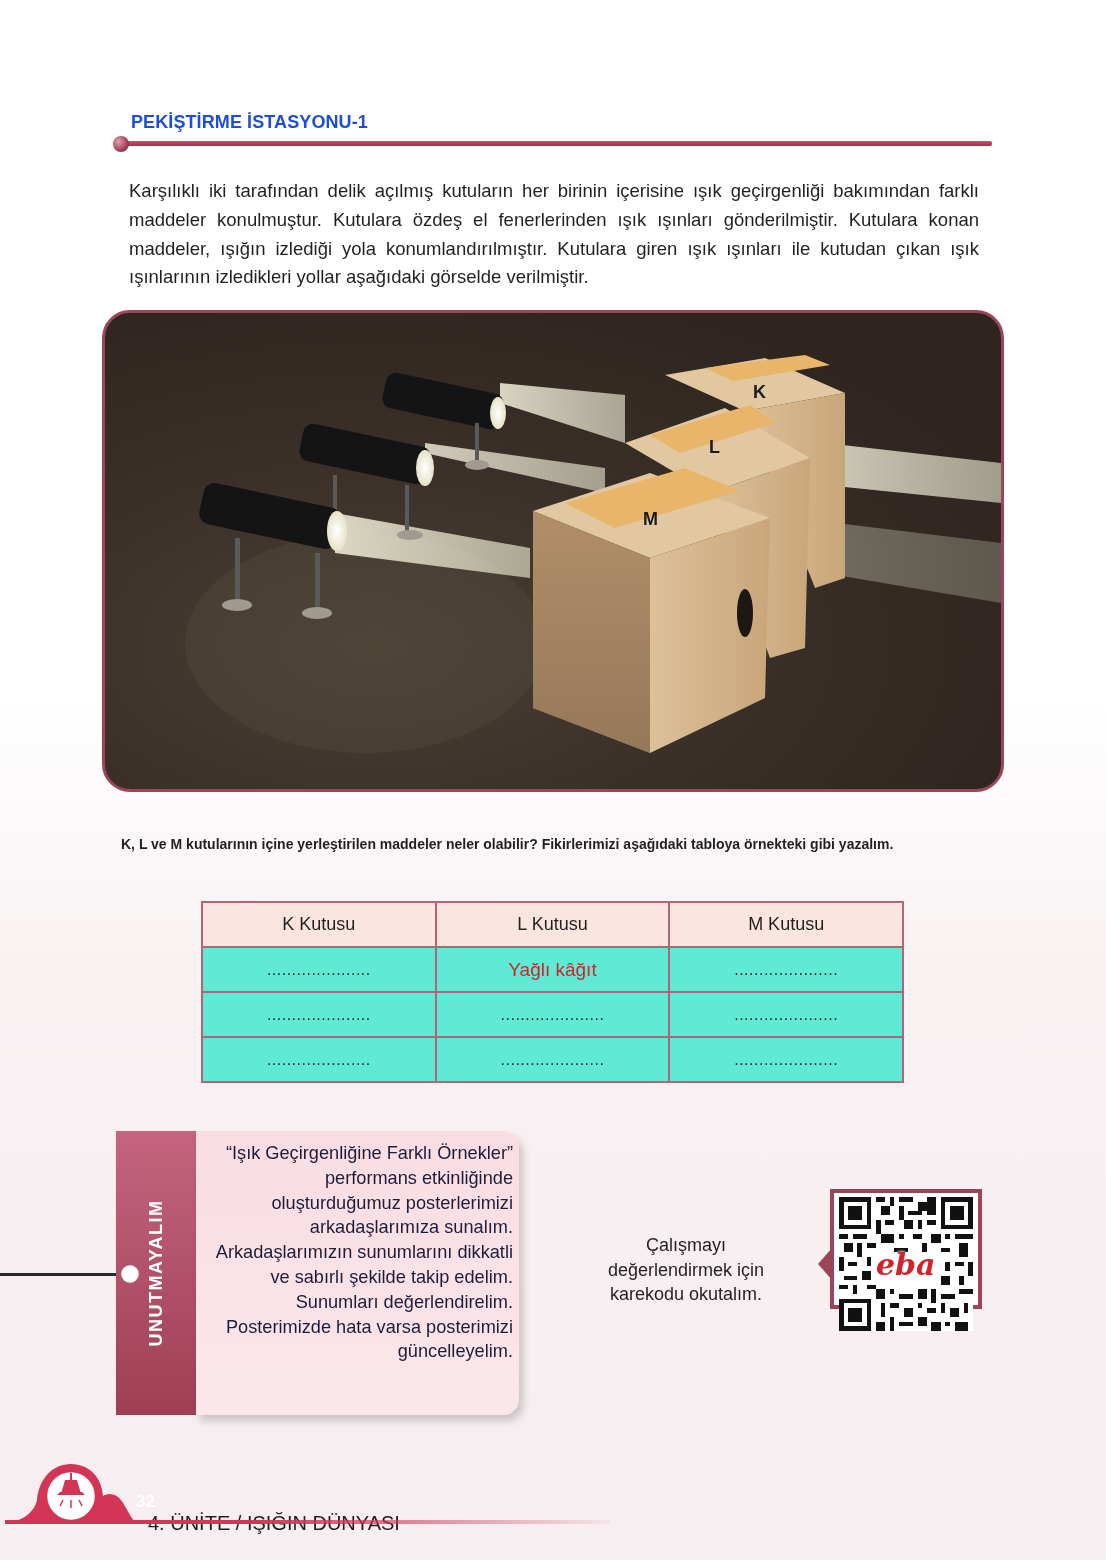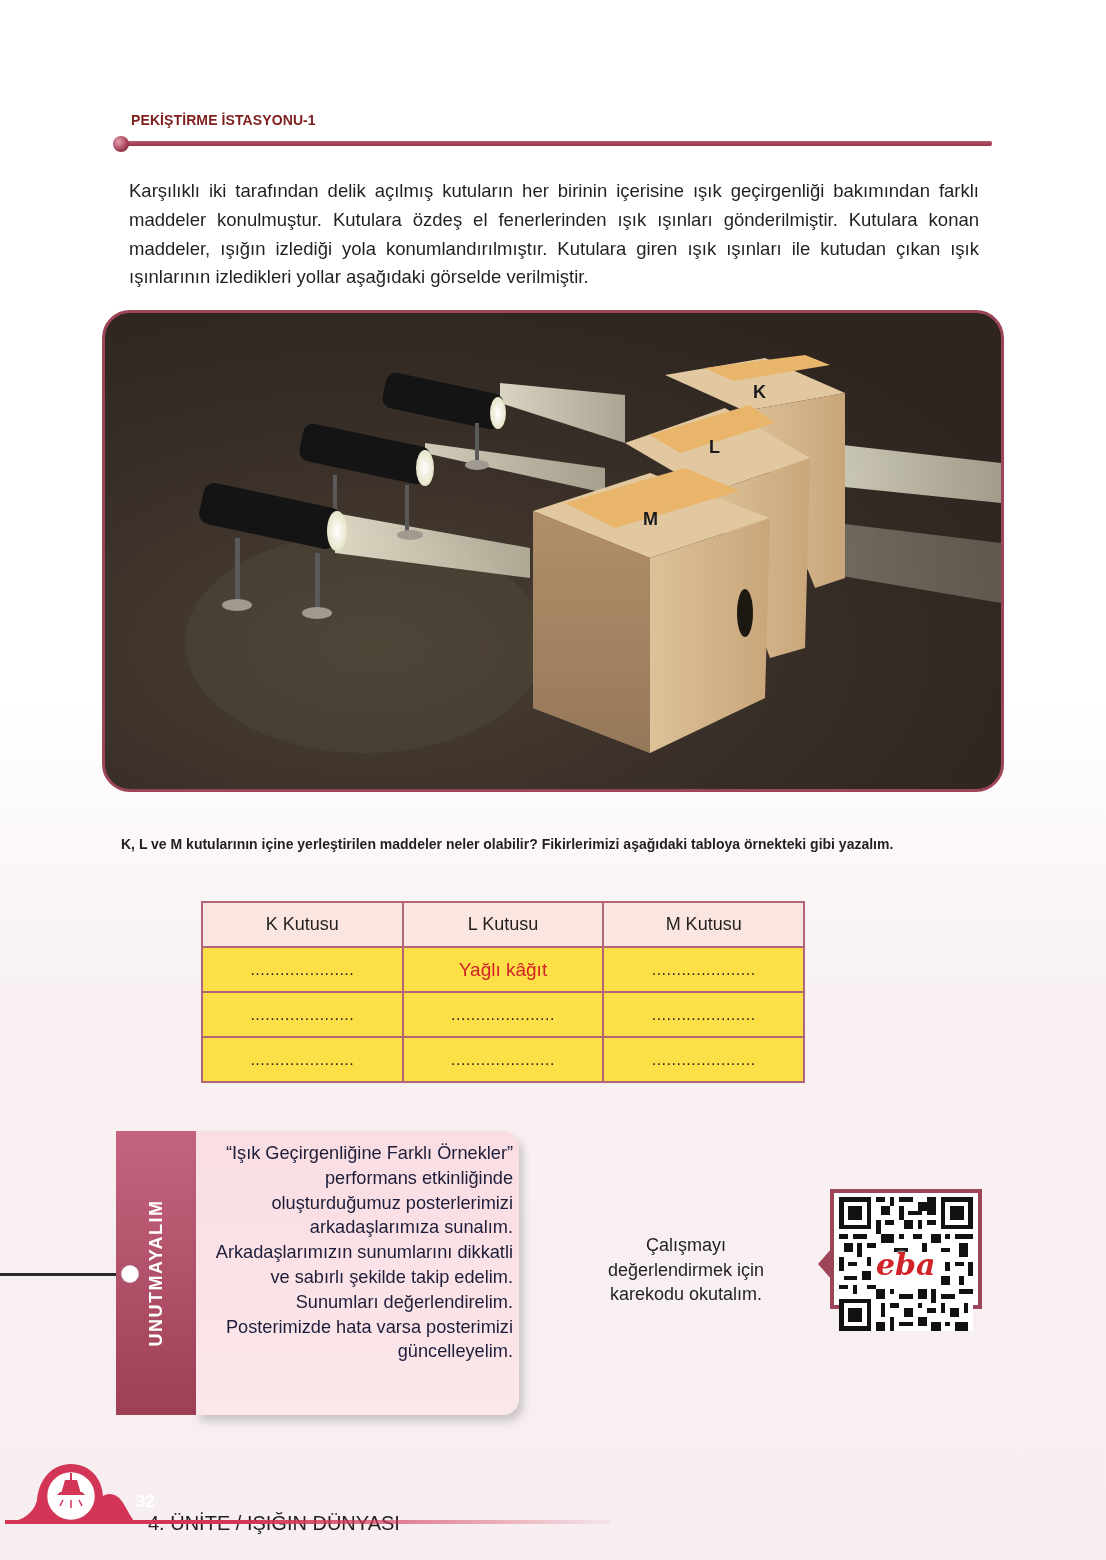--- a/index.html
+++ b/index.html
@@ -6,21 +6,21 @@
   html, body { width: 1106px; height: 1560px; }
   body {
     position: relative;
     overflow: hidden;
     font-family: "Liberation Sans", sans-serif;
     background: linear-gradient(to bottom, #ffffff 0px, #ffffff 700px, #f8f0f1 1000px, #f6eef0 1560px);
     color: #231f20;
   }
   .section-title {
     position: absolute; left: 131px; top: 112px;
-    font-size: 14px; font-weight: bold; color: #7f1d1d;
+    font-size: 18px; font-weight: bold; color: #1d4ed8;
     letter-spacing: 0.1px;
   }
   .title-rule {
     position: absolute; left: 120px; top: 141px; width: 872px; height: 5px;
     background: linear-gradient(to bottom, #b95a70, #93344a);
     border-radius: 2px;
   }
   .title-ball {
     position: absolute; left: 113px; top: 136px; width: 16px; height: 16px; border-radius: 50%;
     background: radial-gradient(circle at 35% 35%, #e4a0ae, #a23e55 60%, #6e1f33);
@@ -35,22 +35,22 @@
     position: absolute; left: 102px; top: 310px; width: 902px; height: 482px;
     border: 3px solid #9c4558; border-radius: 28px; overflow: hidden;
     background: radial-gradient(ellipse at 30% 70%, #4a4034 0%, #3a3029 40%, #2e2520 80%);
   }
   .photo-frame svg { position: absolute; left: 0; top: 0; }
   .question {
     position: absolute; left: 121px; top: 830px; width: 860px;
     font-size: 14px; font-weight: bold; line-height: 28px; color: #231f20;
   }
   table.answers {
-    position: absolute; left: 201px; top: 901px; width: 604px;
-    border-collapse: collapse; background: #fde047;
+    position: absolute; left: 201px; top: 901px; width: 703px;
+    border-collapse: collapse; background: #5eead4;
   }
   table.answers th, table.answers td {
     border: 2px solid #b36478; text-align: center; width: 234px;
   }
   table.answers th {
     background: #fbe5e0; height: 45px; font-size: 18px; font-weight: normal; color: #231f20;
   }
   table.answers td { height: 45px; font-size: 16px; color: #231f20; letter-spacing: 0.5px; }
   table.answers td.sample { color: #d2232a; font-size: 19px; letter-spacing: 0; border-radius: 20px; }
   .note-wrap { position: absolute; left: 116px; top: 1131px; width: 403px; height: 284px; }

